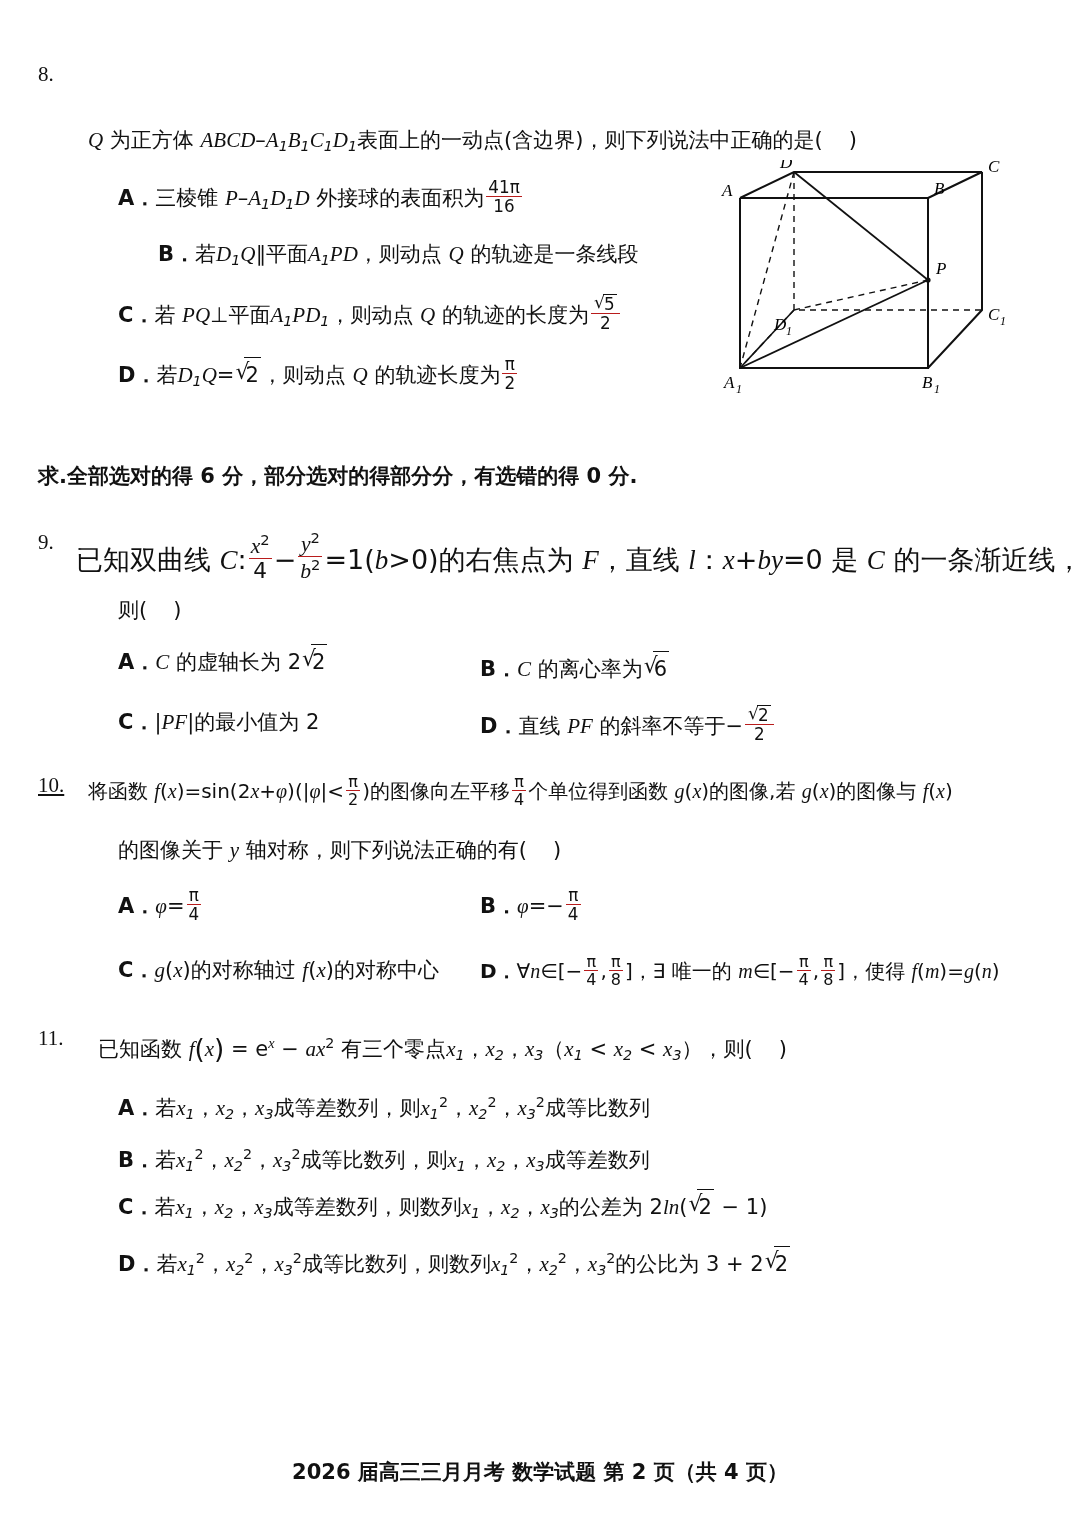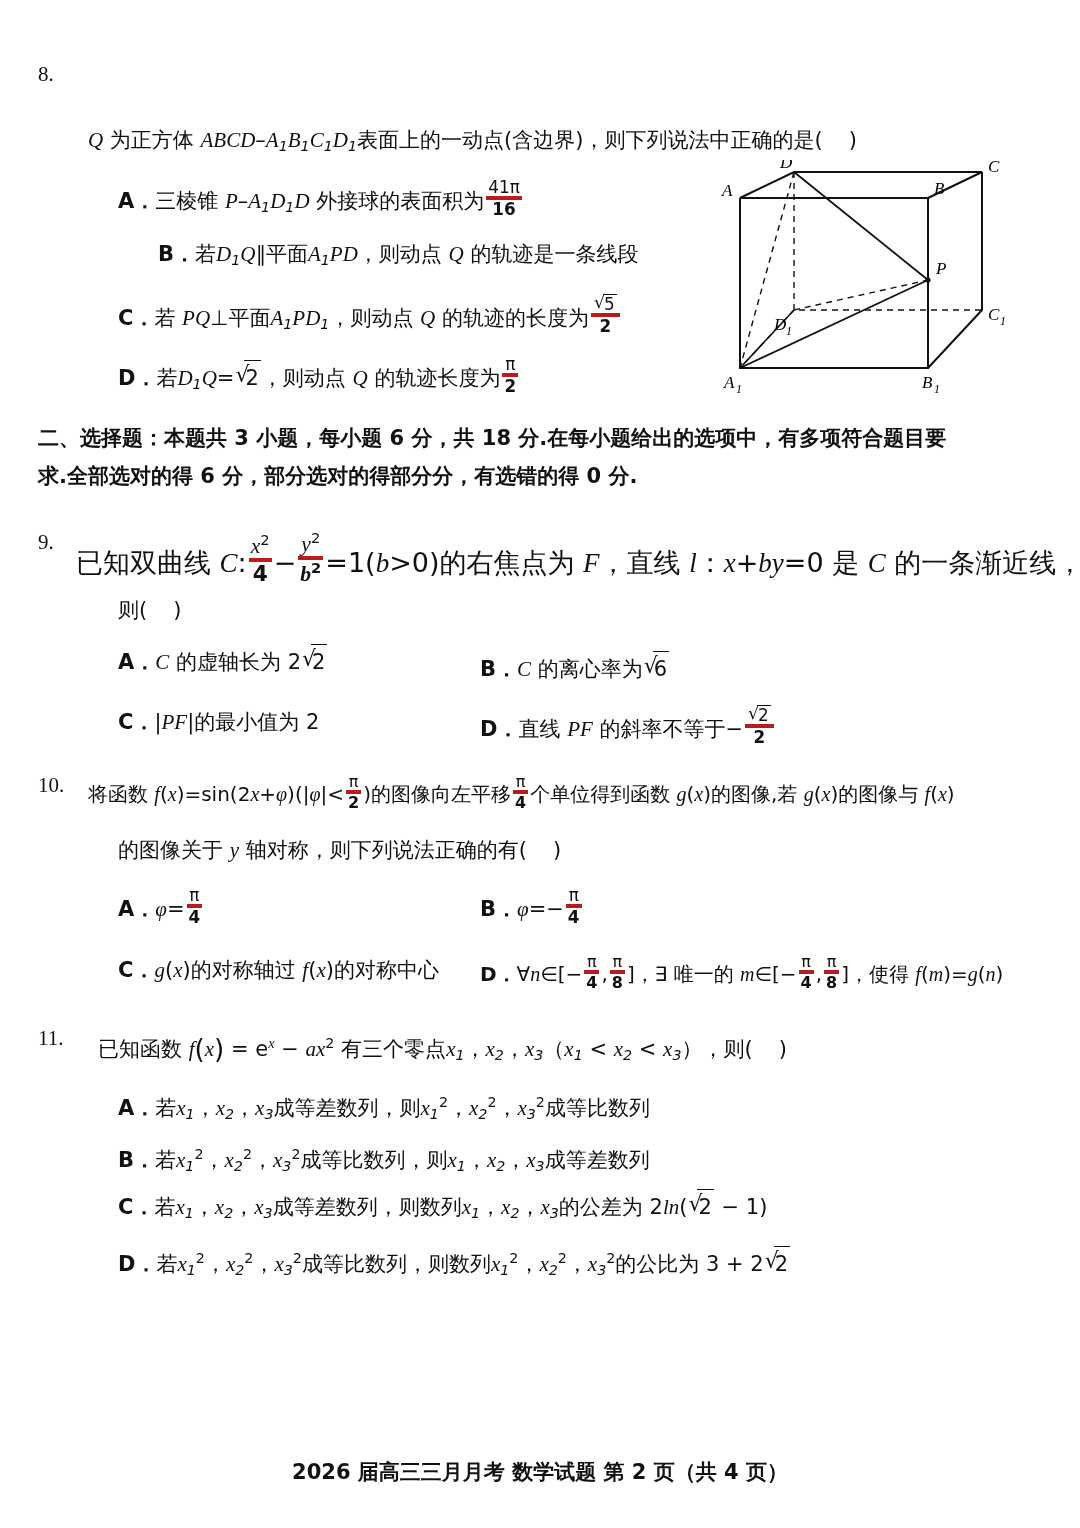--- a/index.html
+++ b/index.html
@@ -52,22 +52,22 @@
   }
   
   .frac {
     display: inline-block;
     vertical-align: -0.45em;
     text-align: center;
     font-size: 0.8em;
     line-height: 1.08;
     margin: 0 2px;
   }
-  .frac .num { display: block; border-bottom: 4px solid #b91c1c; padding: 0 2px; }
-  .frac .den { display: block; padding: 0 2px; font-weight: bold; }
+  .frac .num { display: block; border-bottom: 1px solid #b91c1c; padding: 0 2px; }
+  .frac .den { display: block; padding: 0 2px; }
 
   
   .sqrt {
     display: inline-block;
     position: relative;
     padding-left: 9px;
     margin: 0 1px;
   }
   .sqrt:before {
     content: "\221A";
@@ -158,23 +158,20 @@
       <text x="86" y="175" font-family="Liberation Serif, serif" font-size="12" font-style="italic">1</text>
       <text x="288" y="160" font-family="Liberation Serif, serif" font-size="17" font-style="italic">C</text>
       <text x="300" y="165" font-family="Liberation Serif, serif" font-size="12" font-style="italic">1</text>
       <text x="24" y="228" font-family="Liberation Serif, serif" font-size="17" font-style="italic">A</text>
       <text x="36" y="233" font-family="Liberation Serif, serif" font-size="12" font-style="italic">1</text>
       <text x="222" y="228" font-family="Liberation Serif, serif" font-size="17" font-style="italic">B</text>
       <text x="234" y="233" font-family="Liberation Serif, serif" font-size="12" font-style="italic">1</text>
     </svg>
   </div>
 
-  <div class="block section-head" style="left:38px; top:420px; width:1010px;">
-    二、选择题：本题共 3 小题，每小题 6 分，共 18 分.在每小题给出的选项中，有多项符合题目要
-  </div>
   <div class="block section-head" style="left:38px; top:458px; width:1010px;">
     求.全部选对的得 6 分，部分选对的得部分分，有选错的得 0 分.
   </div>
 
   <div class="q-num" style="top:530px;">9.</div>
 
   <div class="block line zh" style="left:76px; top:530px; font-size:27px;">
     已知双曲线 <span class="it">C</span>:<span class="frac"><span class="num"><span class="it">x</span><span class="sup">2</span></span><span class="den">4</span></span>−<span class="frac"><span class="num"><span class="it">y</span><span class="sup">2</span></span><span class="den"><span class="it">b</span><span class="sup">2</span></span></span>=1(<span class="it">b</span>&gt;0)的右焦点为 <span class="it">F</span>，直线 <span class="it">l</span>：<span class="it">x</span>+<span class="it">by</span>=0 是 <span class="it">C</span> 的一条渐近线，<span class="it">P</span> 是 <span class="it">l</span> 上一点，
   </div>
 
@@ -188,21 +185,21 @@
   <div class="block line zh" style="left:480px; top:651px;">
     <span class="opt-label">B．</span><span class="it">C</span> 的离心率为<span class="sqrt"><span>6</span></span>
   </div>
   <div class="block line zh" style="left:118px; top:705px;">
     <span class="opt-label">C．</span>|<span class="it">PF</span>|的最小值为 2
   </div>
   <div class="block line zh" style="left:480px; top:705px;">
     <span class="opt-label">D．</span>直线 <span class="it">PF</span> 的斜率不等于−<span class="frac"><span class="num"><span class="sqrt"><span>2</span></span></span><span class="den">2</span></span>
   </div>
 
-  <div class="q-num" style="top:773px; left:38px;">10.</div>
+  <div class="q-num" style="top:773px; left:38px;text-decoration:underline;">10.</div>
 
   <div class="block line zh" style="left:88px; top:773px; font-size:20px;">
     将函数 <span class="it">f</span>(<span class="it">x</span>)=sin(2<span class="it">x</span>+<span class="it">φ</span>)(|<span class="it">φ</span>|&lt;<span class="frac"><span class="num">π</span><span class="den">2</span></span>)的图像向左平移<span class="frac"><span class="num">π</span><span class="den">4</span></span>个单位得到函数 <span class="it">g</span>(<span class="it">x</span>)的图像,若 <span class="it">g</span>(<span class="it">x</span>)的图像与 <span class="it">f</span>(<span class="it">x</span>)
   </div>
 
   <div class="block line zh" style="left:118px; top:833px;text-align:right;">
     的图像关于 <span class="it">y</span> 轴对称，则下列说法正确的有(<span class="paren">&nbsp;&nbsp;&nbsp;</span>)
   </div>
 
   <div class="block line zh" style="left:118px; top:886px;">

